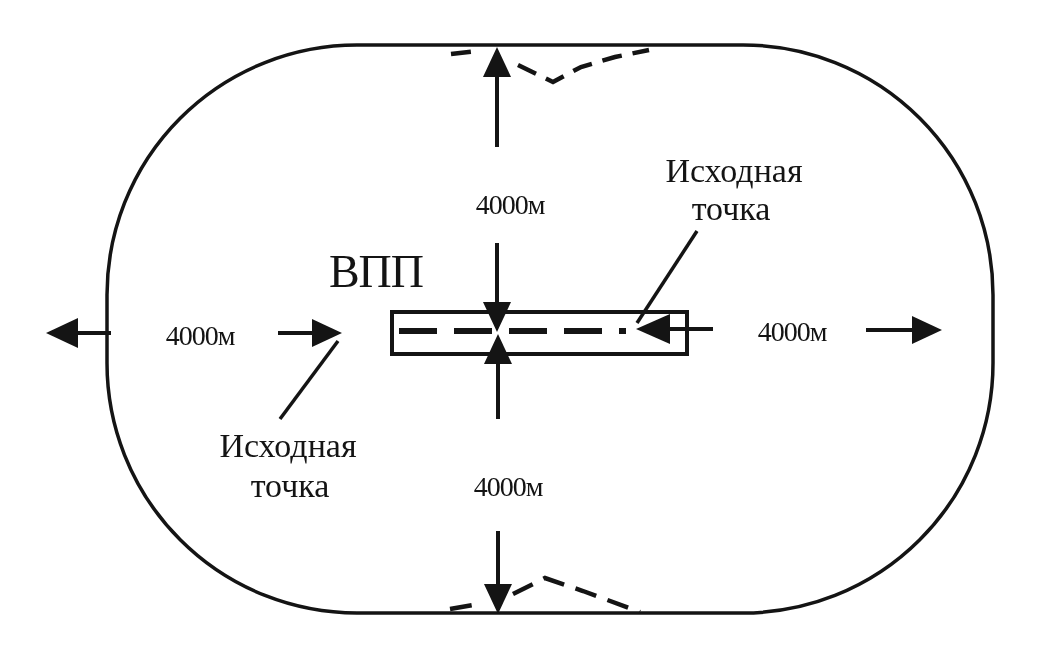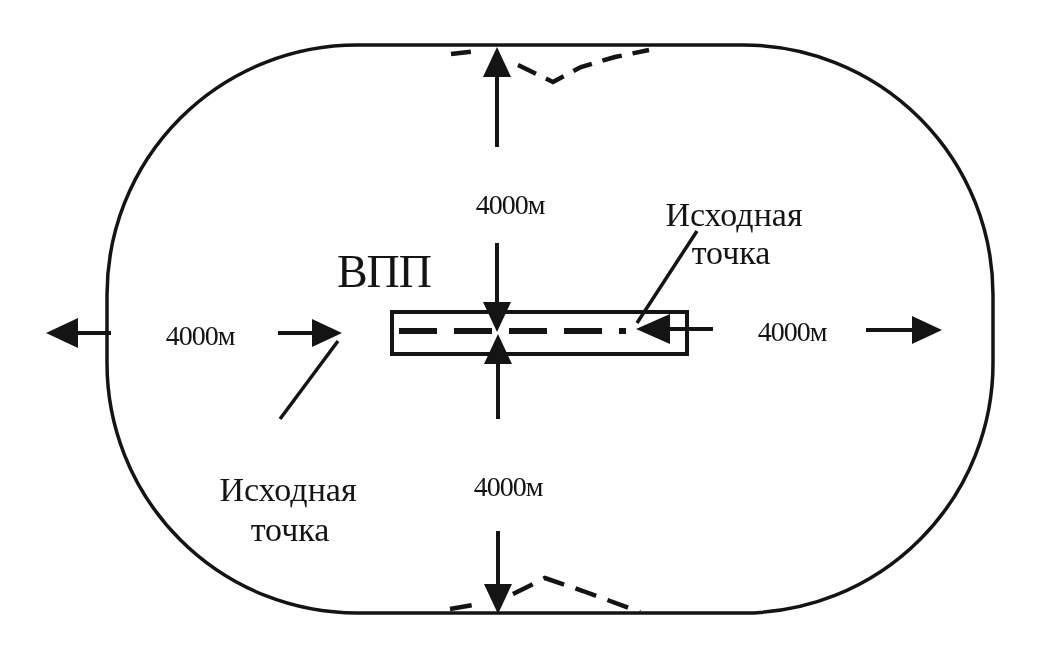--- a/index.html
+++ b/index.html
@@ -20,21 +20,21 @@
   .lbl{
     position:absolute;
     transform:translate(-50%,-50%);
     color:var(--ink);
     white-space:nowrap;
     line-height:1;
     user-select:none;
   }
   .lbl-dim{font-size:28px;letter-spacing:-1px;}
   .lbl-runway{font-size:46px;letter-spacing:-1px;}
-  .lbl-point{font-size:34px;margin-top:44px;}
+  .lbl-point{font-size:34px;}
 </style>
 </head>
 <body>
 
 <div class="stage">
 
   <svg width="1047" height="658" viewBox="0 0 1047 658">
 
     <rect x="107" y="45" width="886" height="568" rx="250" ry="250" class="ink-line" stroke-width="3.5"></rect>
 
@@ -63,21 +63,21 @@
 
     <path d="M666 329 H713" class="ink-line" stroke-width="4"></path>
     <path d="M866 330 H915" class="ink-line" stroke-width="4"></path>
     <polygon points="636,329 670,314 670,344" class="ink-fill"></polygon>
     <polygon points="942,330 912,316 912,344" class="ink-fill"></polygon>
 
     <path d="M697 231 L637 323" class="ink-line" stroke-width="3.5"></path>
     <path d="M280 419 L338 341" class="ink-line" stroke-width="3.5"></path>
   </svg>
 
-  <div class="lbl lbl-runway" style="left:384px;top:272px;">ВПП</div>
+  <div class="lbl lbl-runway" style="left:376px;top:272px;">ВПП</div>
 
   <div class="lbl lbl-dim" style="left:510px;top:205px;">4000м</div>
   <div class="lbl lbl-dim" style="left:508px;top:487px;">4000м</div>
   <div class="lbl lbl-dim" style="left:200px;top:336px;">4000м</div>
   <div class="lbl lbl-dim" style="left:792px;top:332px;">4000м</div>
 
   <div class="lbl lbl-point" style="left:734px;top:171px;">Исходная</div>
   <div class="lbl lbl-point" style="left:731px;top:209px;">точка</div>
 
   <div class="lbl lbl-point" style="left:288px;top:446px;">Исходная</div>

